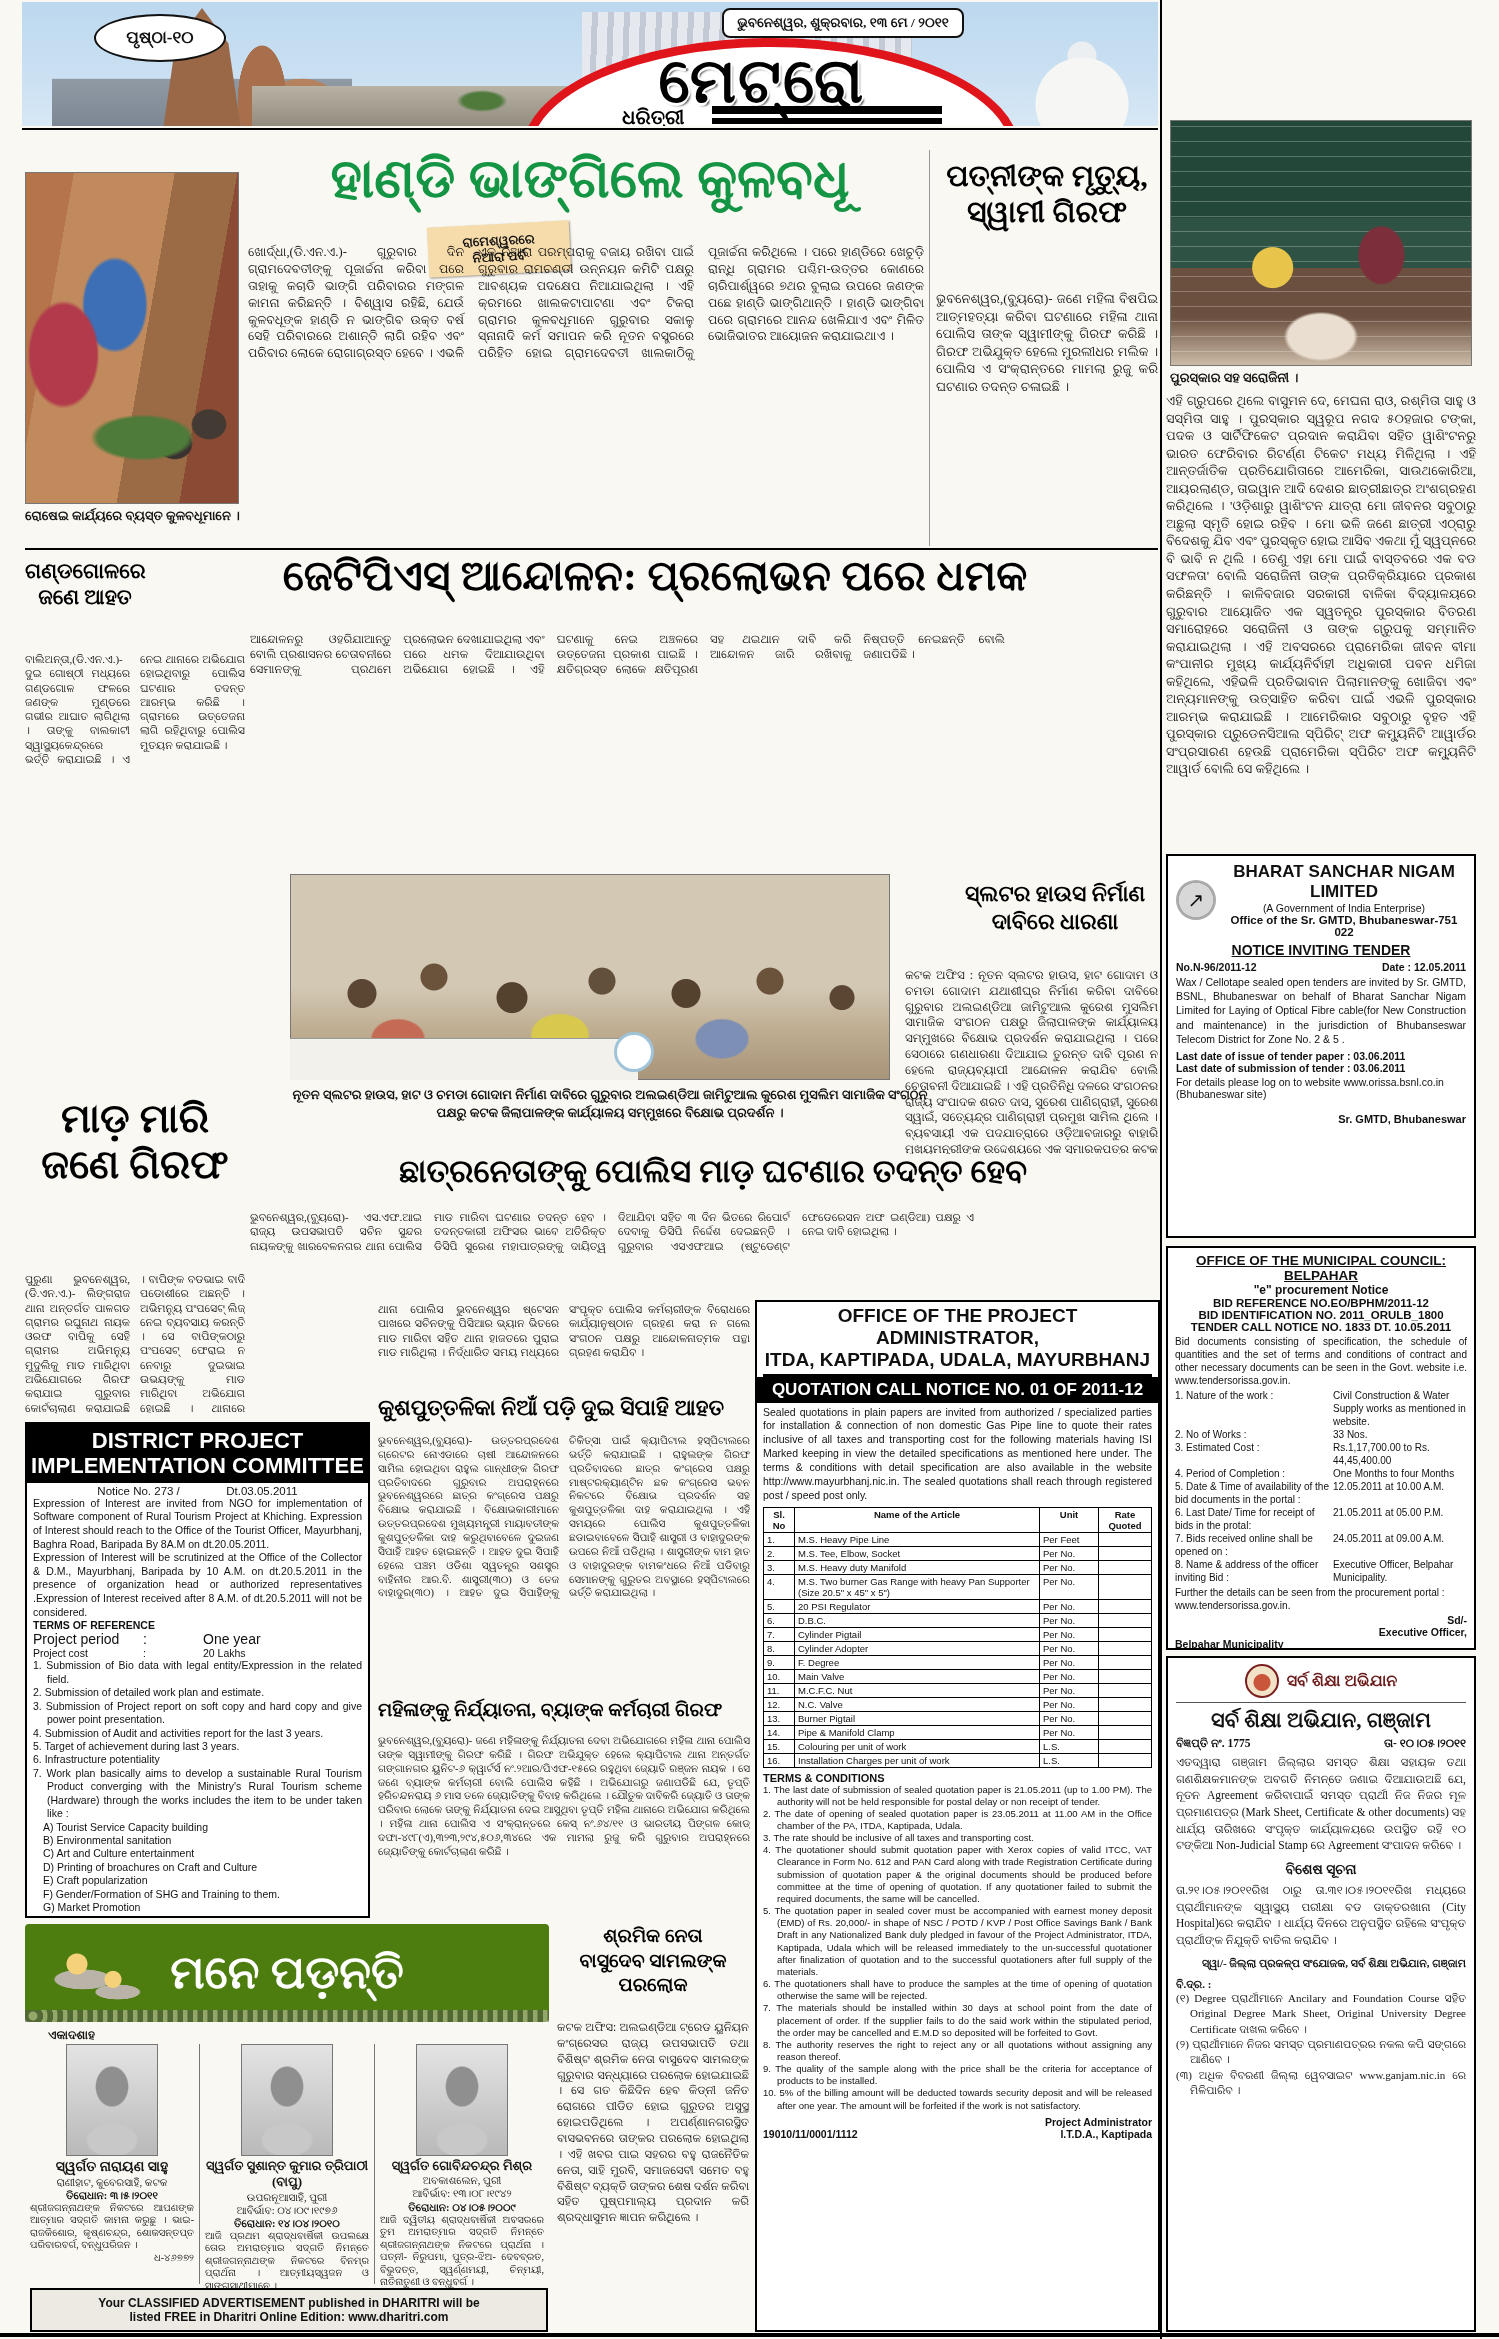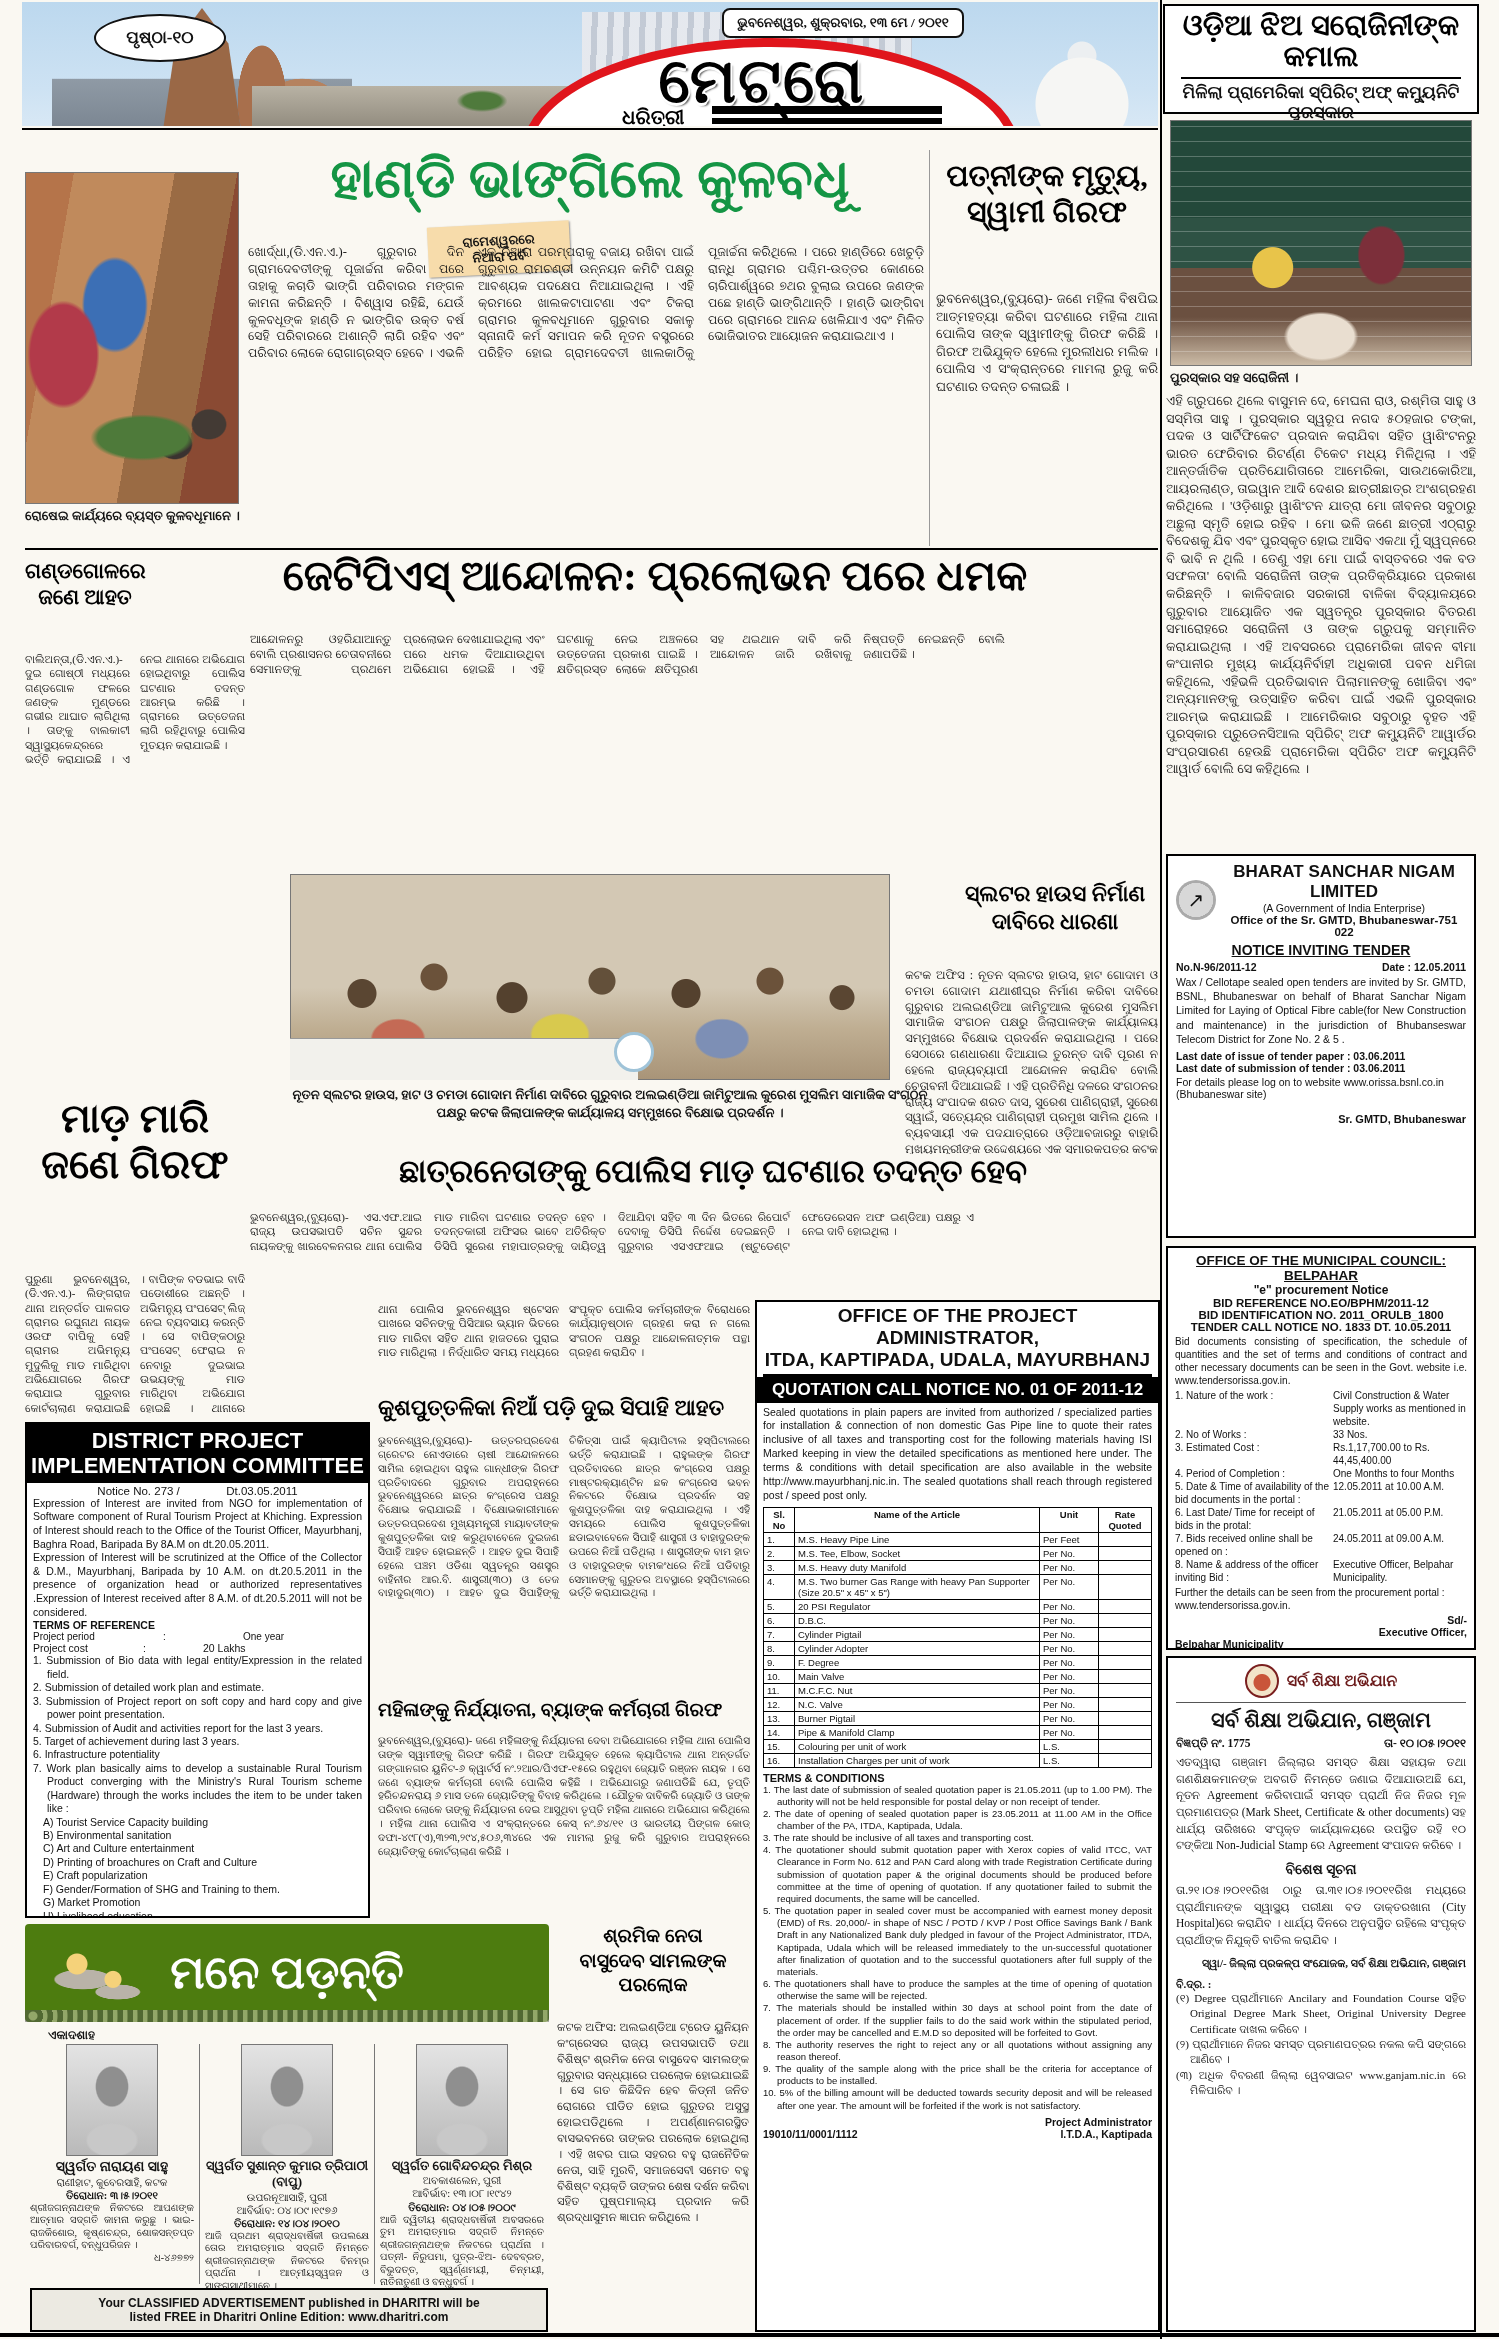--- a/index.html
+++ b/index.html
@@ -110,25 +110,20 @@
     <div class="abs metro-sub">ଧରିତ୍ରୀ</div>
     <div class="abs metro-bar1"></div>
     <div class="abs metro-bar2"></div>
     <div class="abs page-oval">ପୃଷ୍ଠା-୧୦</div>
     <div class="abs date-box">ଭୁବନେଶ୍ୱର, ଶୁକ୍ରବାର, ୧୩ ମେ / ୨୦୧୧</div>
   </div>
   <div class="abs mast-rule rule-h"></div>
   <div class="abs rule-v" style="left:1160px;top:0;width:2px;height:2339px;"></div>
   <div class="abs rule-h" style="left:0;top:2333px;width:1499px;height:4px;"></div>
 
-  <div class="abs noticebox" style="left:1163px;top:4px;width:316px;height:110px;padding:4px 6px;box-sizing:border-box;">
-    <div class="headline center" style="font-size:29px;">ଓଡ଼ିଆ ଝିଅ ସରୋଜିନୀଙ୍କ କମାଲ</div>
-    <div style="height:2px;background:#000;margin:4px 10px;"></div>
-    <div class="center" style="font-size:17px;font-weight:bold;">ମିଳିଲା ପ୍ରାମେରିକା ସ୍ପିରିଟ୍ ଅଫ୍ କମ୍ୟୁନିଟି ପୁରସ୍କାର</div>
-  </div>
   <div class="abs ph ph-trophy" style="left:1170px;top:120px;width:302px;height:246px;"></div>
   <div class="abs cap" style="left:1170px;top:370px;width:302px;">ପୁରସ୍କାର ସହ ସରୋଜିନୀ ।</div>
   <div class="abs story jtext" style="left:1166px;top:392px;width:310px;height:456px;font-size:13px;overflow:hidden;">ଏହି ଗ୍ରୁପରେ ଥିଲେ ବାସୁମନ ଦେ, ମେଘନା ରାଓ, ରଶ୍ମିତା ସାହୁ ଓ ସସ୍ମିତା ସାହୁ । ପୁରସ୍କାର ସ୍ୱରୂପ ନଗଦ ୫୦ହଜାର ଟଙ୍କା, ପଦକ ଓ ସାର୍ଟିଫିକେଟ ପ୍ରଦାନ କରାଯିବା ସହିତ ୱାଶିଂଟନରୁ ଭାରତ ଫେରିବାର ରିଟର୍ଣ୍ଣ ଟିକେଟ ମଧ୍ୟ ମିଳିଥିଲା । ଏହି ଆନ୍ତର୍ଜାତିକ ପ୍ରତିଯୋଗିତାରେ ଆମେରିକା, ସାଉଥକୋରିଆ, ଆୟରଲାଣ୍ଡ, ତାଇୱାନ ଆଦି ଦେଶର ଛାତ୍ରୀଛାତ୍ର ଅଂଶଗ୍ରହଣ କରିଥିଲେ । 'ଓଡ଼ିଶାରୁ ୱାଶିଂଟନ ଯାତ୍ରା ମୋ ଜୀବନର ସବୁଠାରୁ ଅଛୁଲା ସ୍ମୃତି ହୋଇ ରହିବ । ମୋ ଭଳି ଜଣେ ଛାତ୍ରୀ ଏଠ୍ରାରୁ ବିଦେଶକୁ ଯିବ ଏବଂ ପୁରସ୍କୃତ ହୋଇ ଆସିବ ଏକଥା ମୁଁ ସ୍ୱପ୍ନରେ ବି ଭାବି ନ ଥିଲି । ତେଣୁ ଏହା ମୋ ପାଇଁ ବାସ୍ତବରେ ଏକ ବଡ ସଫଳତା' ବୋଲି ସରୋଜିନୀ ତାଙ୍କ ପ୍ରତିକ୍ରିୟାରେ ପ୍ରକାଶ କରିଛନ୍ତି । କାଳିବଜାର ସରକାରୀ ବାଳିକା ବିଦ୍ୟାଳୟରେ ଗୁରୁବାର ଆୟୋଜିତ ଏକ ସ୍ୱତନ୍ତ୍ର ପୁରସ୍କାର ବିତରଣ ସମାରୋହରେ ସରୋଜିନୀ ଓ ତାଙ୍କ ଗ୍ରୁପକୁ ସମ୍ମାନିତ କରାଯାଇଥିଲା । ଏହି ଅବସରରେ ପ୍ରାମେରିକା ଜୀବନ ବୀମା କଂପାନୀର ମୁଖ୍ୟ କାର୍ଯ୍ୟନିର୍ବାହୀ ଅଧିକାରୀ ପବନ ଧମିଜା କହିଥିଲେ, ଏହିଭଳି ପ୍ରତିଭାବାନ ପିଲାମାନଙ୍କୁ ଖୋଜିବା ଏବଂ ଅନ୍ୟମାନଙ୍କୁ ଉତ୍ସାହିତ କରିବା ପାଇଁ ଏଭଳି ପୁରସ୍କାର ଆରମ୍ଭ କରାଯାଇଛି । ଆମେରିକାର ସବୁଠାରୁ ବୃହତ ଏହି ପୁରସ୍କାର ପ୍ରୁଡେନସିଆଲ ସ୍ପିରିଟ୍ ଅଫ କମ୍ୟୁନିଟି ଆୱାର୍ଡର ସଂପ୍ରସାରଣ ହେଉଛି ପ୍ରାମେରିକା ସ୍ପିରିଟ ଅଫ କମ୍ୟୁନିଟି ଆୱାର୍ଡ ବୋଲି ସେ କହିଥିଲେ ।</div>
 
   <div class="abs noticebox" style="left:1166px;top:854px;width:310px;height:384px;box-sizing:border-box;padding:6px 8px;">
     <div style="display:flex;align-items:center;gap:6px;">
       <div style="width:40px;height:40px;border-radius:50%;background:radial-gradient(circle,#d8d8d8 0 60%,#aaa 61%);display:flex;align-items:center;justify-content:center;font-size:20px;">↗</div>
       <div style="flex:1;text-align:center;">
         <div class="bold" style="font-size:17px;">BHARAT SANCHAR NIGAM LIMITED</div>
         <div style="font-size:10.5px;">(A Government of India Enterprise)</div>
@@ -267,21 +262,21 @@
       <div>IMPLEMENTATION COMMITTEE</div>
     </div>
     <div class="center" style="font-size:11.5px;margin-top:2px;">
       <span>Notice No. 273 /</span>
       <span style="display:inline-block;width:40px;"></span>
       <span>Dt.03.05.2011</span>
     </div>
     <div class="jtext" style="font-size:10.5px;line-height:1.3;">Expression of Interest are invited from NGO for implementation of Software component of Rural Tourism Project at Khiching. Expression of Interest should reach to the Office of the Tourist Officer, Mayurbhanj, Baghra Road, Baripada By 8A.M on dt.20.05.2011.</div>
     <div class="jtext" style="font-size:10.5px;line-height:1.3;">Expression of Interest will be scrutinized at the Office of the Collector &amp; D.M., Mayurbhanj, Baripada by 10 A.M. on dt.20.5.2011 in the presence of organization head or authorized representatives .Expression of Interest received after 8 A.M. of dt.20.5.2011 will not be considered.</div>
     <div class="bold" style="font-size:10.5px;">TERMS OF REFERENCE</div>
-    <div style="display:flex;font-size:10px;gap:20px;">
+    <div style="display:flex;font-size:14px;">
         <span style="width:110px;">Project period</span>
         <span style="width:60px;">:</span>
         <span>One year</span>
       </div>
     <div style="display:flex;font-size:10.5px;">
         <span style="width:110px;">Project cost</span>
         <span style="width:60px;">:</span>
         <span>20 Lakhs</span>
       </div>
     <div class="jtext hang" style="font-size:10.5px;line-height:1.28;">1.  Submission of Bio data with legal entity/Expression in the related field.</div>

